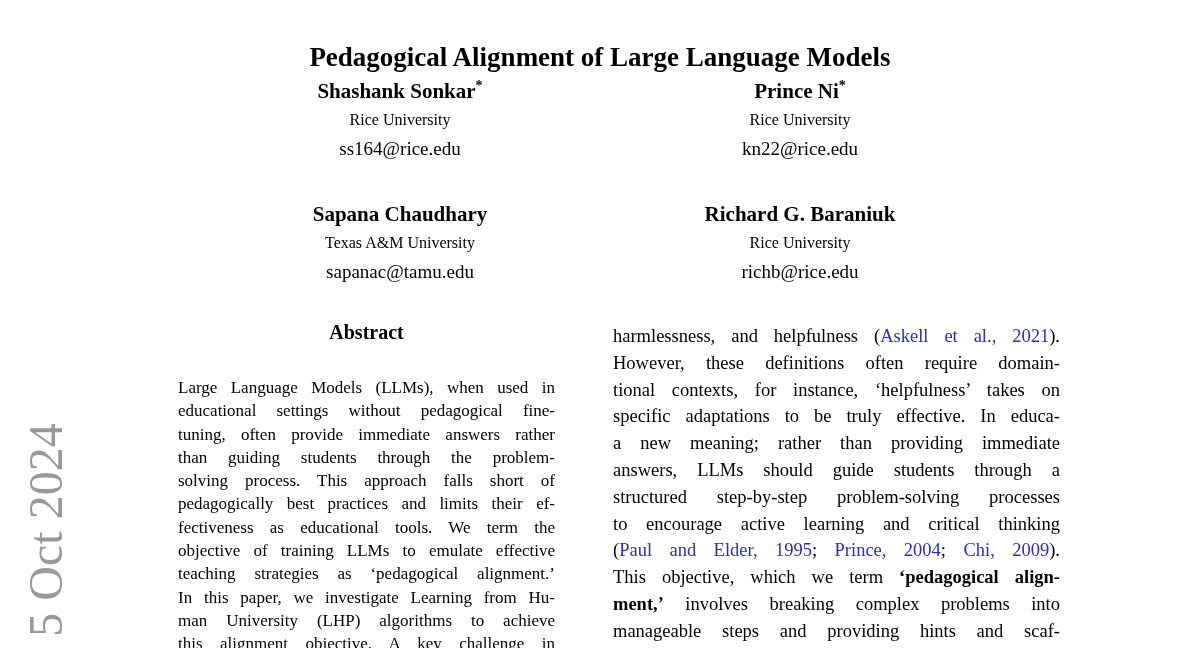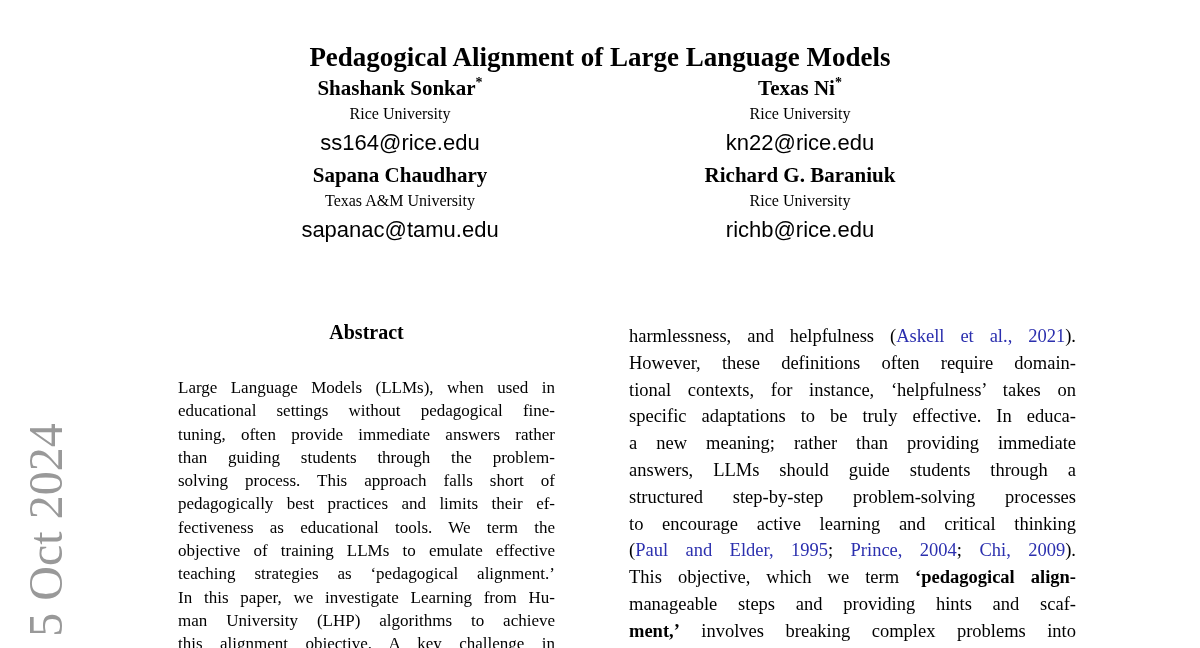--- a/index.html
+++ b/index.html
@@ -21,29 +21,29 @@
     line-height: 34px;
   }
 
   
   .author-row {
     position: absolute;
     left: 200px; width: 800px;
     display: flex;
   }
   .author-row.row1 { top: 72px; }
-  .author-row.row2 { top: 159px; }
+  .author-row.row2 { top: 195px; }
   .author {
     flex: 0 0 400px;
     text-align: center;
   }
-  .aname { font-size: 21px; font-weight: bold; line-height: 22px; }
+  .aname { font-size: 21px; font-weight: bold; line-height: 28px; }
   .amark { font-size: 14px; font-weight: bold; }
   .aaff  { font-size: 16px; line-height: 29px; }
-  .amail { font-family: Liberation Sans, sans-serif; font-size: 22px; line-height: 30px; }
+  .amail { font-family: Liberation Serif, serif; font-size: 19px; line-height: 30px; }
 
   
   .abstract {
     position: absolute;
     left: 178px; top: 320px; width: 377px;
   }
   .abstract-heading {
     text-align: center;
     font-size: 20px; font-weight: bold;
     line-height: 24px;
@@ -53,21 +53,20 @@
     font-size: 17px;
     line-height: 23.3px;
   }
 
   
   .right-col {
     position: absolute;
     left: 613px; top: 323px; width: 447px;
     font-size: 18.5px;
     line-height: 26.8px;
-    margin-left: 16px;
   }
 
   
   .tline {
     text-align: justify;
     text-align-last: justify;
     white-space: normal;
   }
   .cite { color: var(--cite-color, #2b2fae); }
   .bold { font-weight: bold; }
@@ -92,21 +91,21 @@
 
 <h1 class="title">Pedagogical Alignment of Large Language Models</h1>
 
 <div class="author-row row1">
   <div class="author">
     <div class="aname"><span>Shashank Sonkar</span><sup class="amark">*</sup></div>
     <div class="aaff">Rice University</div>
     <div class="amail">ss164@rice.edu</div>
   </div>
   <div class="author">
-    <div class="aname"><span>Texas Ni</span><sup class="amark">*</sup></div>
+    <div class="aname"><span>Prince Ni</span><sup class="amark">*</sup></div>
     <div class="aaff">Rice University</div>
     <div class="amail">kn22@rice.edu</div>
   </div>
 </div>
 
 <div class="author-row row2">
   <div class="author">
     <div class="aname"><span>Sapana Chaudhary</span><sup class="amark"></sup></div>
     <div class="aaff">Texas A&amp;M University</div>
     <div class="amail">sapanac@tamu.edu</div>
@@ -140,15 +139,15 @@
     <div class="tline"><span>harmlessness, and helpfulness (</span><span class="cite">Askell et al., 2021</span><span>).</span></div>
     <div class="tline"><span>However, these definitions often require domain-</span></div>
     <div class="tline"><span>tional contexts, for instance, ‘helpfulness’ takes on</span></div>
     <div class="tline"><span>specific adaptations to be truly effective. In educa-</span></div>
     <div class="tline"><span>a new meaning; rather than providing immediate</span></div>
     <div class="tline"><span>answers, LLMs should guide students through a</span></div>
     <div class="tline"><span>structured step-by-step problem-solving processes</span></div>
     <div class="tline"><span>to encourage active learning and critical thinking</span></div>
     <div class="tline"><span>(</span><span class="cite">Paul and Elder, 1995</span><span>; </span><span class="cite">Prince, 2004</span><span>; </span><span class="cite">Chi, 2009</span><span>).</span></div>
     <div class="tline"><span>This objective, which we term </span><span class="bold">‘pedagogical align-</span></div>
+    <div class="tline"><span class="bold">ment,’</span><span> involves breaking complex problems into</span></div>
     <div class="tline"><span>manageable steps and providing hints and scaf-</span></div>
-    <div class="tline"><span class="bold">ment,’</span><span> involves breaking complex problems into</span></div>
   </div>
 
 </body></html>

